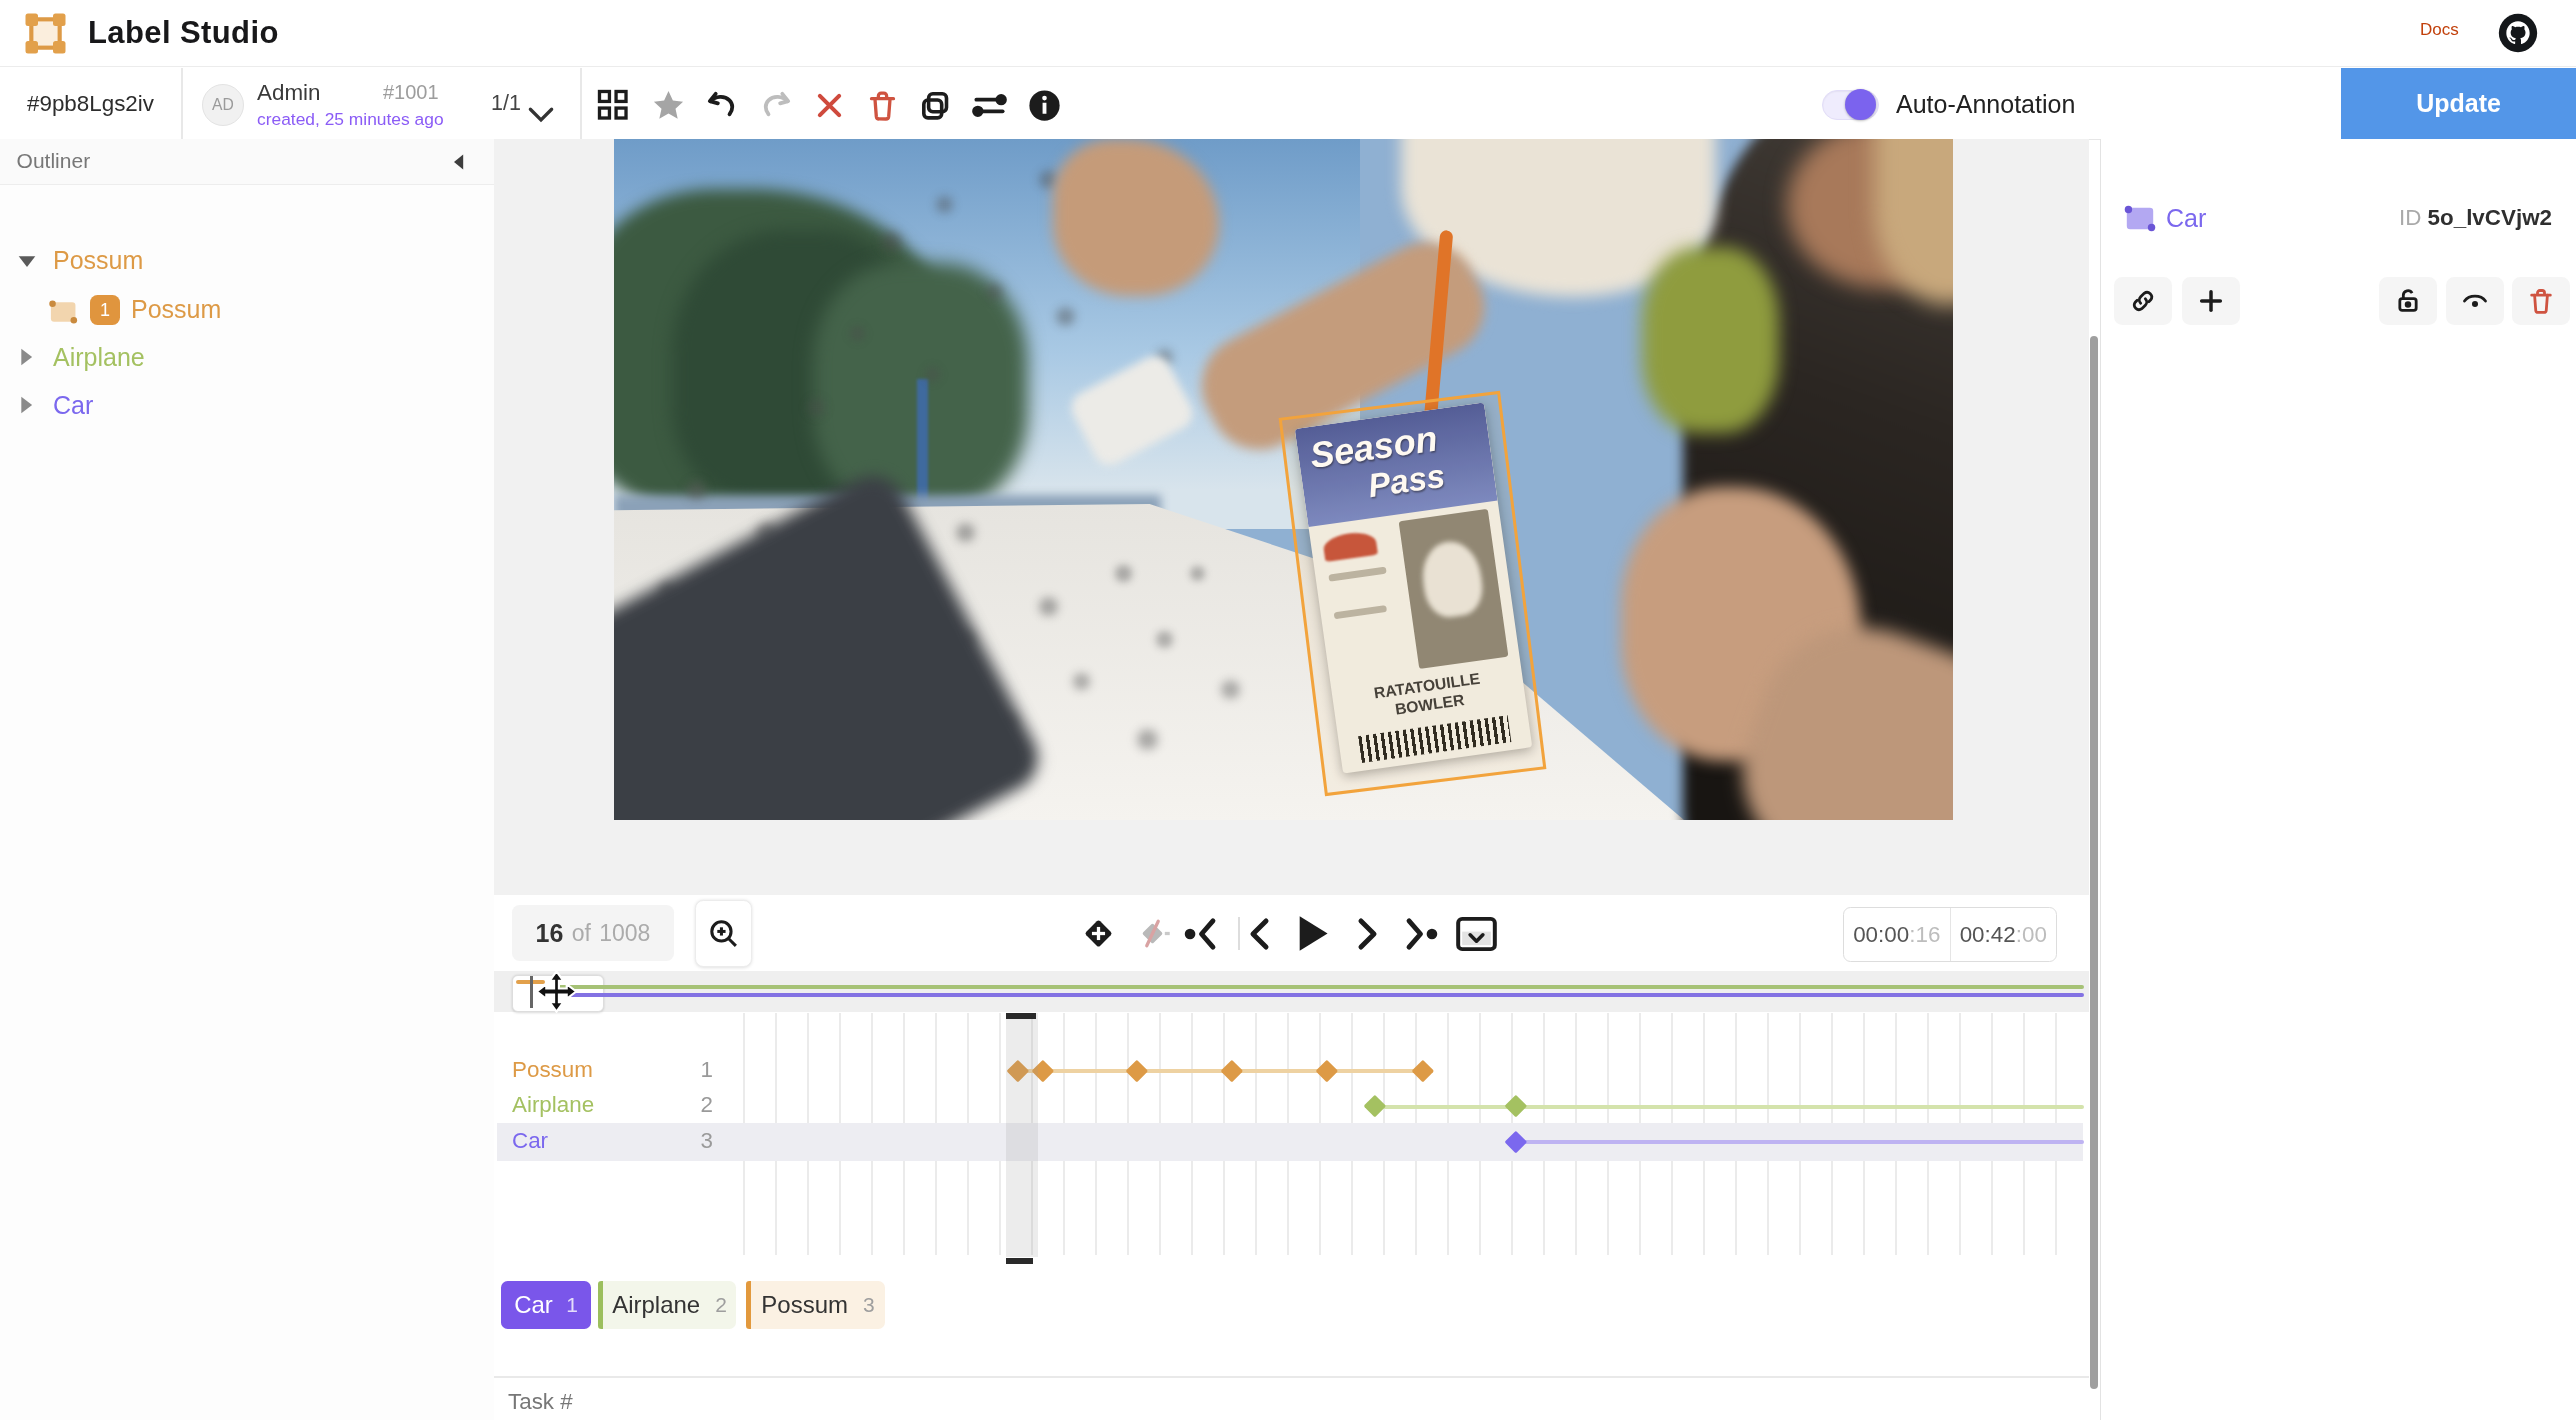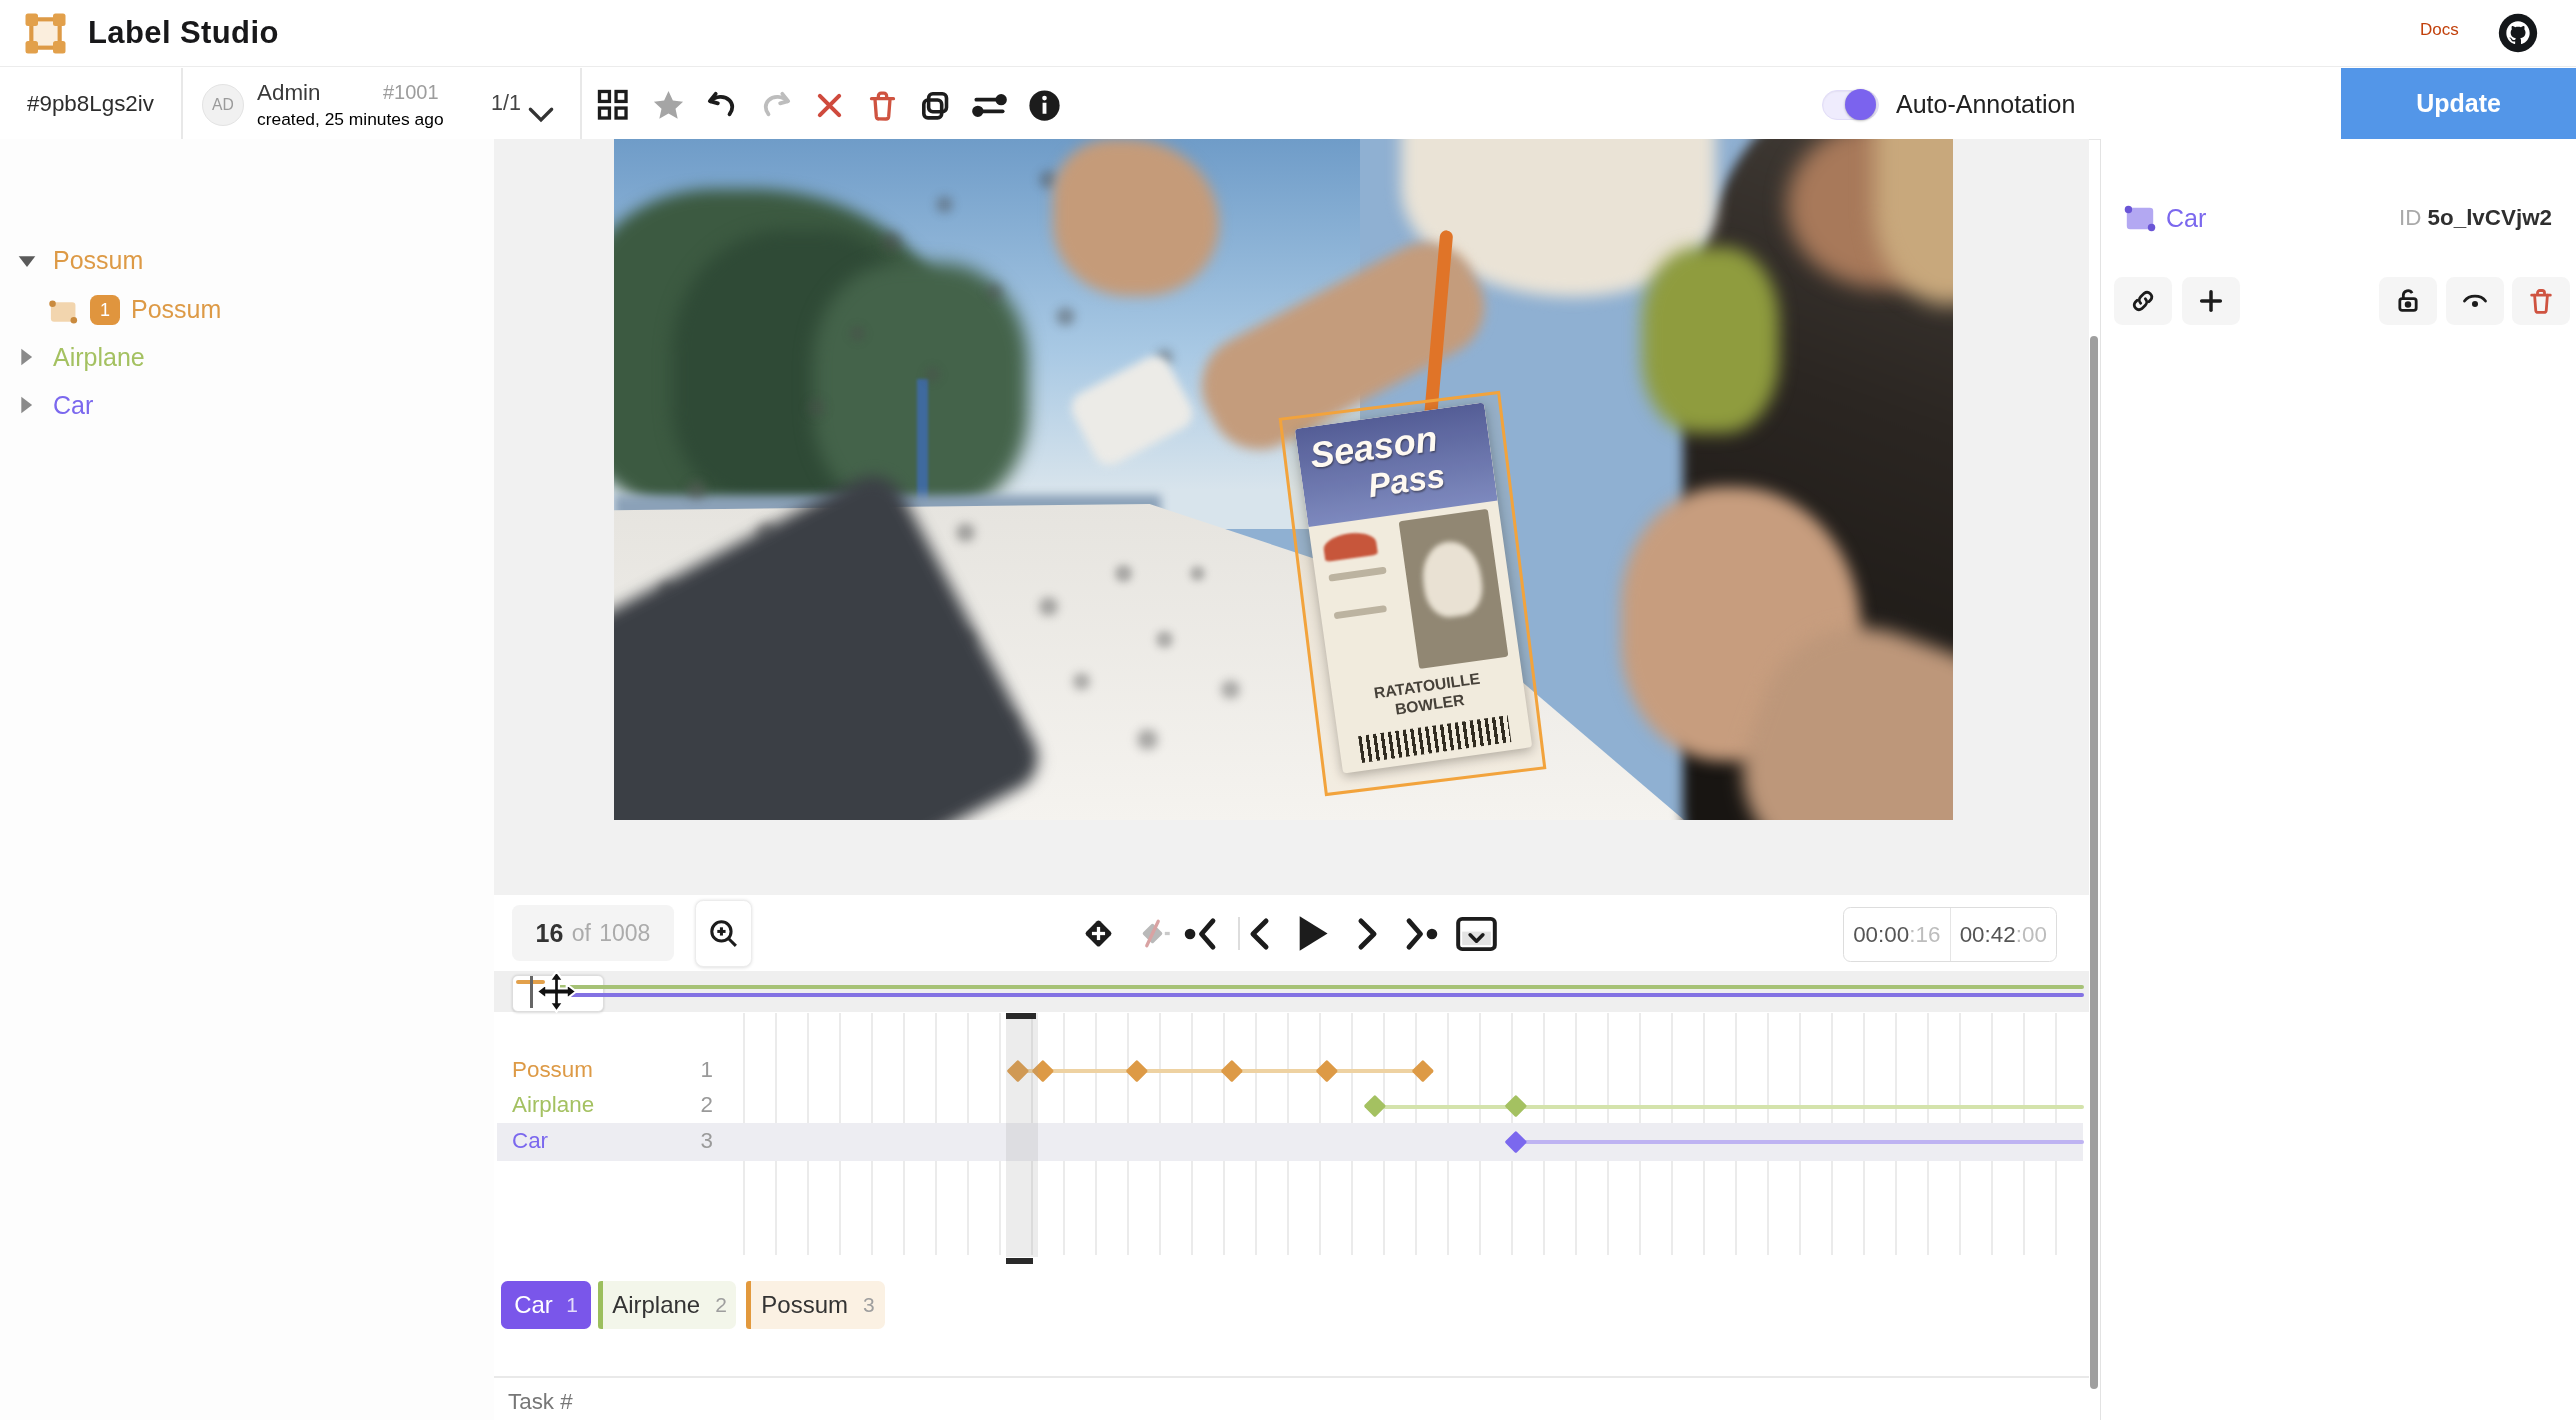--- a/index.html
+++ b/index.html
@@ -10,21 +10,21 @@
   .header{position:absolute;left:0;top:0;width:2576px;height:66px;background:#fff;border-bottom:1.7px solid #ececec;}
   .brand-title{position:absolute;left:88px;top:15px;font-size:31px;font-weight:bold;color:#18181a;letter-spacing:0.4px;}
   .docs-link{position:absolute;left:2420px;top:20px;font-size:17px;color:#c2410c;}
   
   .toolbar{position:absolute;left:0;top:68px;width:2576px;height:71px;background:#fff;border-bottom:1.7px solid #e6e6e6;}
   .tb-sep{position:absolute;top:0;width:1.7px;height:71px;background:#e8e8e8;}
   .task-id{position:absolute;left:0;top:0;width:181px;height:71px;display:flex;align-items:center;justify-content:center;font-size:22.4px;color:#2d2d2d;}
   .avatar{position:absolute;left:202px;top:15.7px;width:40px;height:40px;border-radius:50%;background:#f1f1f1;border:0.8px solid #e3e3e3;display:flex;align-items:center;justify-content:center;font-size:15.7px;color:#9a9a9a;}
   .user-name{position:absolute;left:257px;top:11.6px;font-size:22.4px;color:#3a3a3a;}
   .anno-id{position:absolute;left:383px;top:13.3px;font-size:20px;color:#9d9d9d;}
-  .created{position:absolute;left:257px;top:41px;font-size:17.4px;color:#000000;}
+  .created{position:absolute;left:257px;top:41px;font-size:17.4px;color:#8b5cf6;}
   .pager{position:absolute;left:491px;top:23px;font-size:21.5px;color:#444;}
   .tool-ic{position:absolute;top:19px;width:36px;height:36px;display:flex;align-items:center;justify-content:center;cursor:pointer;}
   .auto-label{position:absolute;left:1896px;top:21.5px;font-size:25px;color:#222;}
   .toggle{position:absolute;left:1822px;top:22.4px;width:55px;height:28px;border-radius:15px;background:#efecfd;border:0.8px solid #e2ddf8;box-shadow:inset 0 0.8px 1.7px rgba(0,0,0,.06);}
   .knob{position:absolute;right:1.7px;top:-2.5px;width:31.5px;height:31.5px;border-radius:50%;background:#7b63ee;box-shadow:0 0.8px 2.5px rgba(0,0,0,.3);}
   .skip-btn{position:absolute;left:2104px;top:0;width:237px;height:71px;background:#fff;border-left:1.7px solid #efefef;display:flex;align-items:center;justify-content:center;font-size:25px;font-weight:bold;color:#d94b3e;cursor:pointer;}
   .update-btn{position:absolute;left:2341px;top:0;width:235px;height:71px;background:#5396e8;display:flex;align-items:center;justify-content:center;font-size:25px;font-weight:bold;color:#fff;cursor:pointer;}
   
   .sidebar{position:absolute;left:0;top:139px;width:494px;height:1281px;background:#fdfdfd;border-right:1.7px solid #e7e7e7;}
   .outliner-hd{position:absolute;left:0;top:0;width:494px;height:45px;background:#fafafa;border-bottom:1.7px solid #ededed;}
@@ -184,20 +184,26 @@
     </div>
 
     <div class="toggle">
         <div class="knob"></div>
       </div>
     <div class="auto-label">Auto-Annotation</div>
     <div class="update-btn">Update</div>
   </div>
 
   <div class="sidebar">
+    <div class="outliner-hd">
+      <div class="outliner-title">Outliner</div>
+      <svg class="abs" style="left:449px;top:13.3px" width="20" height="20" viewBox="0 0 24 24">
+          <path d="M17 3 L6 12 L17 21 Z" fill="#3d3d3d"></path>
+        </svg>
+    </div>
 
     <div class="tree-row" style="top:99px">
       <svg class="abs" style="left:16.6px;top:15px" width="20" height="16.6" viewBox="0 0 24 20">
           <path d="M2 4 H22 L12 17 Z" fill="#5a5a5a"></path>
         </svg>
       <span class="tree-label abs" style="left:53px;top:8.3px;color:#dd9a46">Possum</span>
     </div>
     <div class="tree-row" style="top:148px">
       <svg class="abs" style="left:46px;top:10px" width="36" height="30" viewBox="0 0 44 36">
         <rect x="6" y="6" width="30" height="24" rx="4" fill="#f2d5ae"></rect>

